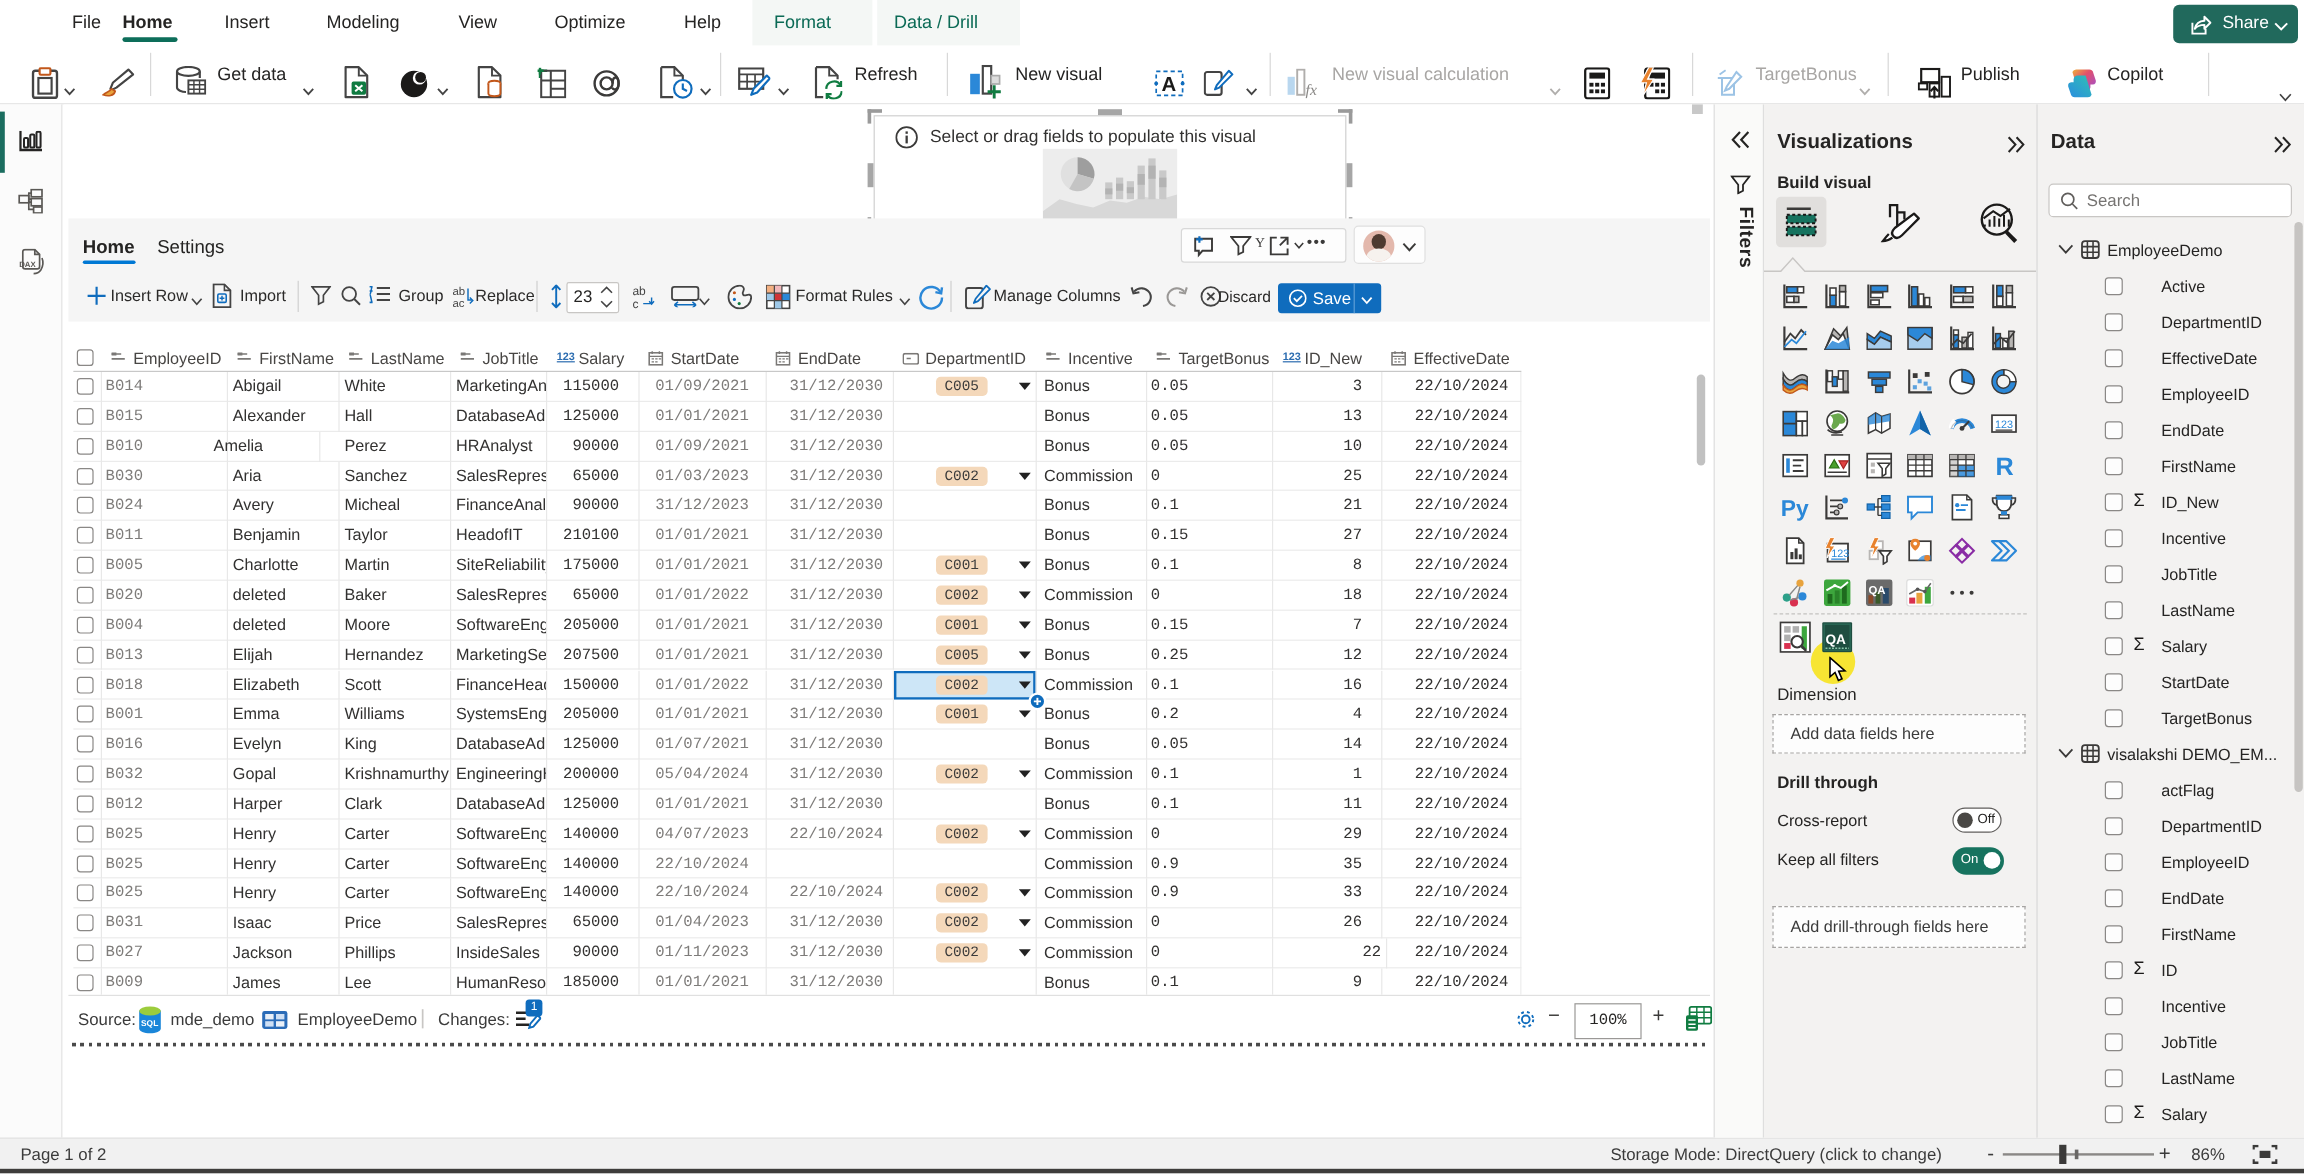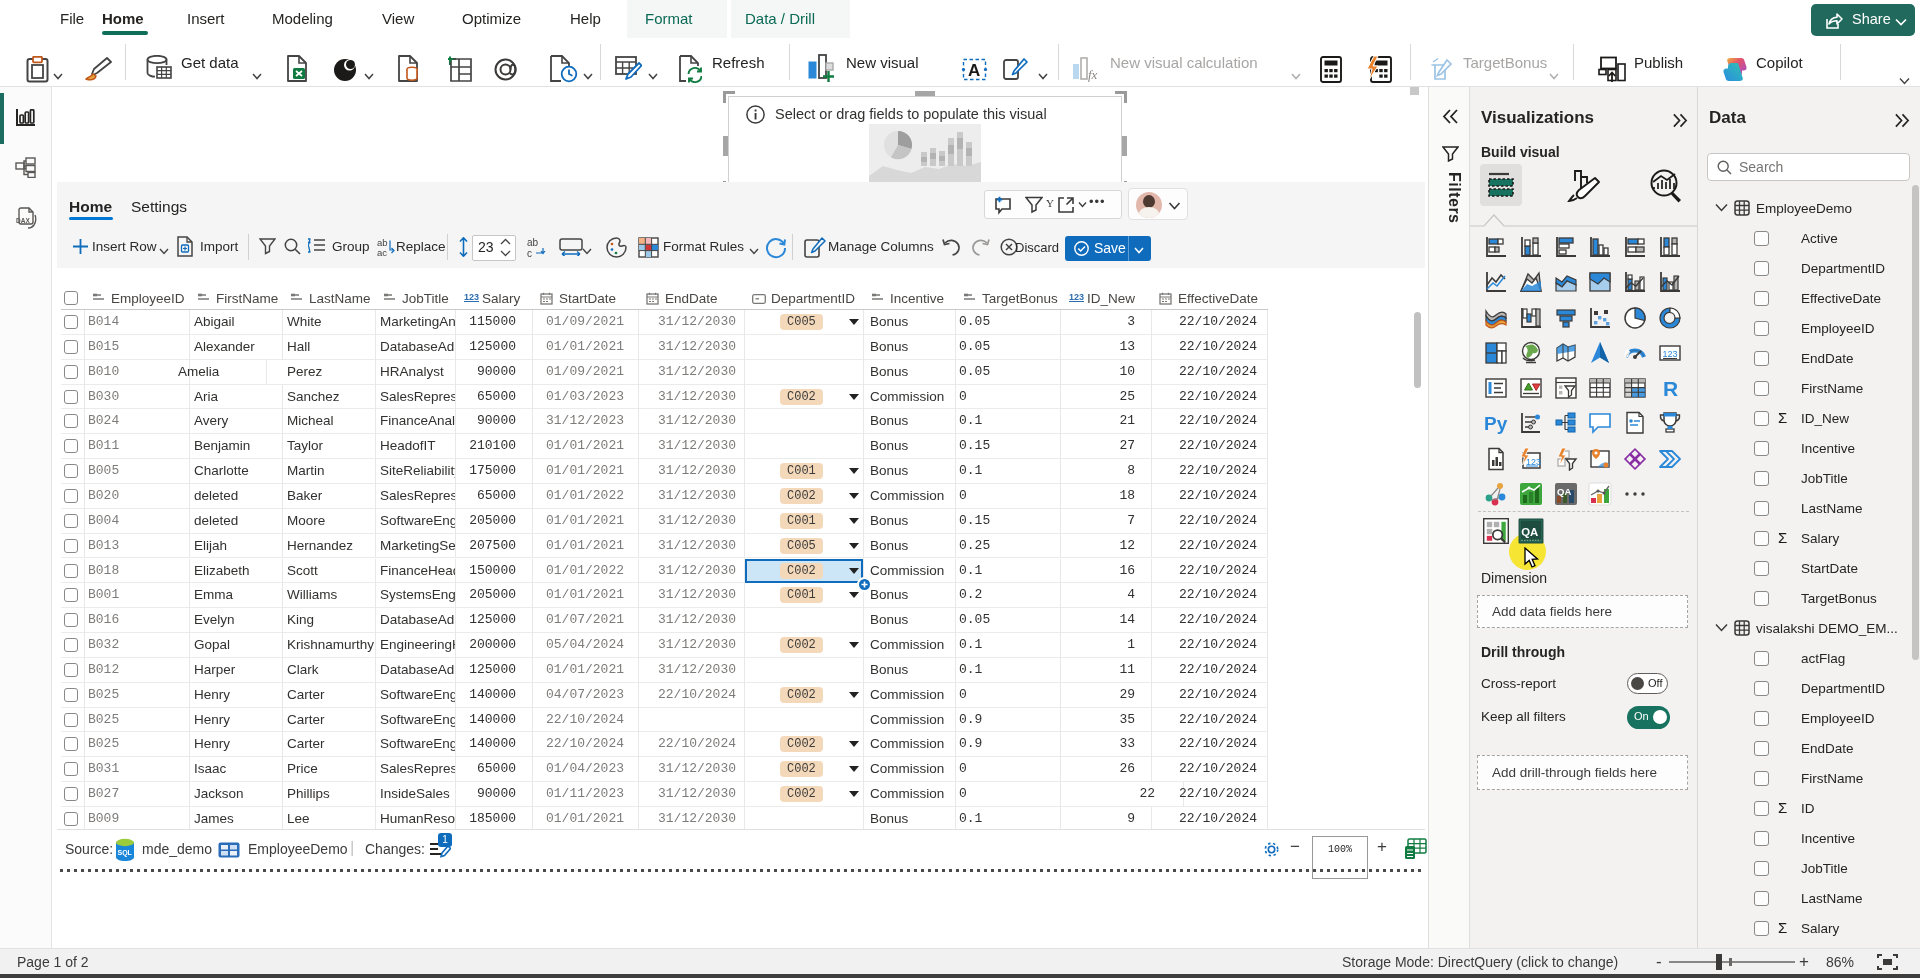--- a/index.html
+++ b/index.html
@@ -947,21 +947,21 @@
 <div class="gc dark" style="left:315px;width:80px;padding-left:4px;">InsideSales</div>
 <div class="gc mono dark rt" style="left:395px;width:77px;padding-right:16px;">90000</div>
 <div class="gc mono gray rt" style="left:472px;width:106px;padding-right:14px;">01/11/2023</div>
 <div class="gc mono gray rt" style="left:578px;width:106px;padding-right:8px;">31/12/2030</div>
 <div class="gc" style="left:684px;width:119px;">
           <span class="badge" style="position:absolute;left:35px;top:4px;">C002</span>
           <div class="dd" style="left:104px;"></div>
         </div>
 <div class="gc dark" style="left:803px;width:92px;padding-left:6px;">Commission</div>
 <div class="gc mono dark" style="left:895px;width:105px;padding-left:3px;">0</div>
-<div class="gc mono dark rt" style="left:1032px;width:91px;padding-right:28px;">22</div>
+<div class="gc mono dark rt" style="left:1004px;width:91px;padding-right:4px;">22</div>
 <div class="gc mono dark rt" style="left:1091px;width:116px;padding-right:10px;">22/10/2024</div>
 </div>
 <div class="gr" style="top:520.00px;">
 <div class="gc" style="left:0;width:24px;">
           <div class="cbx" style="left:3px;top:5px;"></div>
         </div>
 <div class="gc mono gray" style="left:24px;width:105px;padding-left:3px;">B009</div>
 <div class="gc dark" style="left:129px;width:93px;padding-left:4px;">James</div>
 <div class="gc dark" style="left:222px;width:93px;padding-left:4px;">Lee</div>
 <div class="gc dark" style="left:315px;width:80px;padding-left:4px;">HumanResources</div>
@@ -1005,21 +1005,21 @@
         <path d="M1 4 L12 4 M1 9 L9 9 M1 14 L12 14" stroke="#252423" stroke-width="2.2"></path>
         <path d="M19 6 L13 13 L12 16.5 L15.5 15.5 L21.5 8.5 Z" fill="#fff" stroke="#0f6cbd" stroke-width="1.6"></path>
       </svg>
   <div class="abs" style="left:381px;top:3px;width:14px;height:14px;background:#0f6cbd;border-radius:3px;color:#fff;font-size:10px;text-align:center;line-height:14px;">1</div>
 
   <svg class="abs" style="left:1205px;top:10px;" width="19" height="19" viewBox="0 0 19 19">
         <circle cx="9.5" cy="9.5" r="3.2" fill="none" stroke="#0f6cbd" stroke-width="1.6"></circle>
         <circle cx="9.5" cy="9.5" r="6.2" fill="none" stroke="#0f6cbd" stroke-width="1.6" stroke-dasharray="2.4 2.6"></circle>
       </svg>
   <div class="abs" style="left:1233px;top:7px;font-size:17px;color:#3b3a39;">−</div>
-  <div class="abs" style="left:1255px;top:6px;width:56px;height:43px;background:#fff;border:1px solid #9a9896;font-family:'Liberation Mono',monospace;font-size:10px;color:#252423;text-align:center;line-height:25px;">100%</div>
+  <div class="abs" style="left:1255px;top:6px;width:56px;height:30px;background:#fff;border:1px solid #9a9896;font-family:'Liberation Mono',monospace;font-size:13px;color:#252423;text-align:center;line-height:25px;">100%</div>
   <div class="abs" style="left:1320px;top:7px;font-size:17px;color:#3b3a39;">+</div>
   <svg class="abs" style="left:1347px;top:8px;" width="23" height="22" viewBox="0 0 23 22">
         <rect x="4" y="1" width="18" height="14" rx="1.5" fill="#fff" stroke="#107c41" stroke-width="1.5"></rect>
         <path d="M4 5.6 L22 5.6 M4 10.2 L22 10.2 M10 1 L10 15 M16 1 L16 15" stroke="#107c41" stroke-width="1.2"></path>
         <rect x="1" y="8" width="10" height="13" rx="1.5" fill="#107c41"></rect>
         <path d="M3 12 L9 12 M3 15.5 L9 15.5 M3 18.5 L9 18.5" stroke="#fff" stroke-width="1.2"></path>
       </svg>
 
   <div class="abs" style="left:3px;top:39px;width:1362px;height:3px;background-image:repeating-linear-gradient(to right,#4a4a4a 0,#4a4a4a 3px,transparent 3px,transparent 7px);"></div>
 </div>

